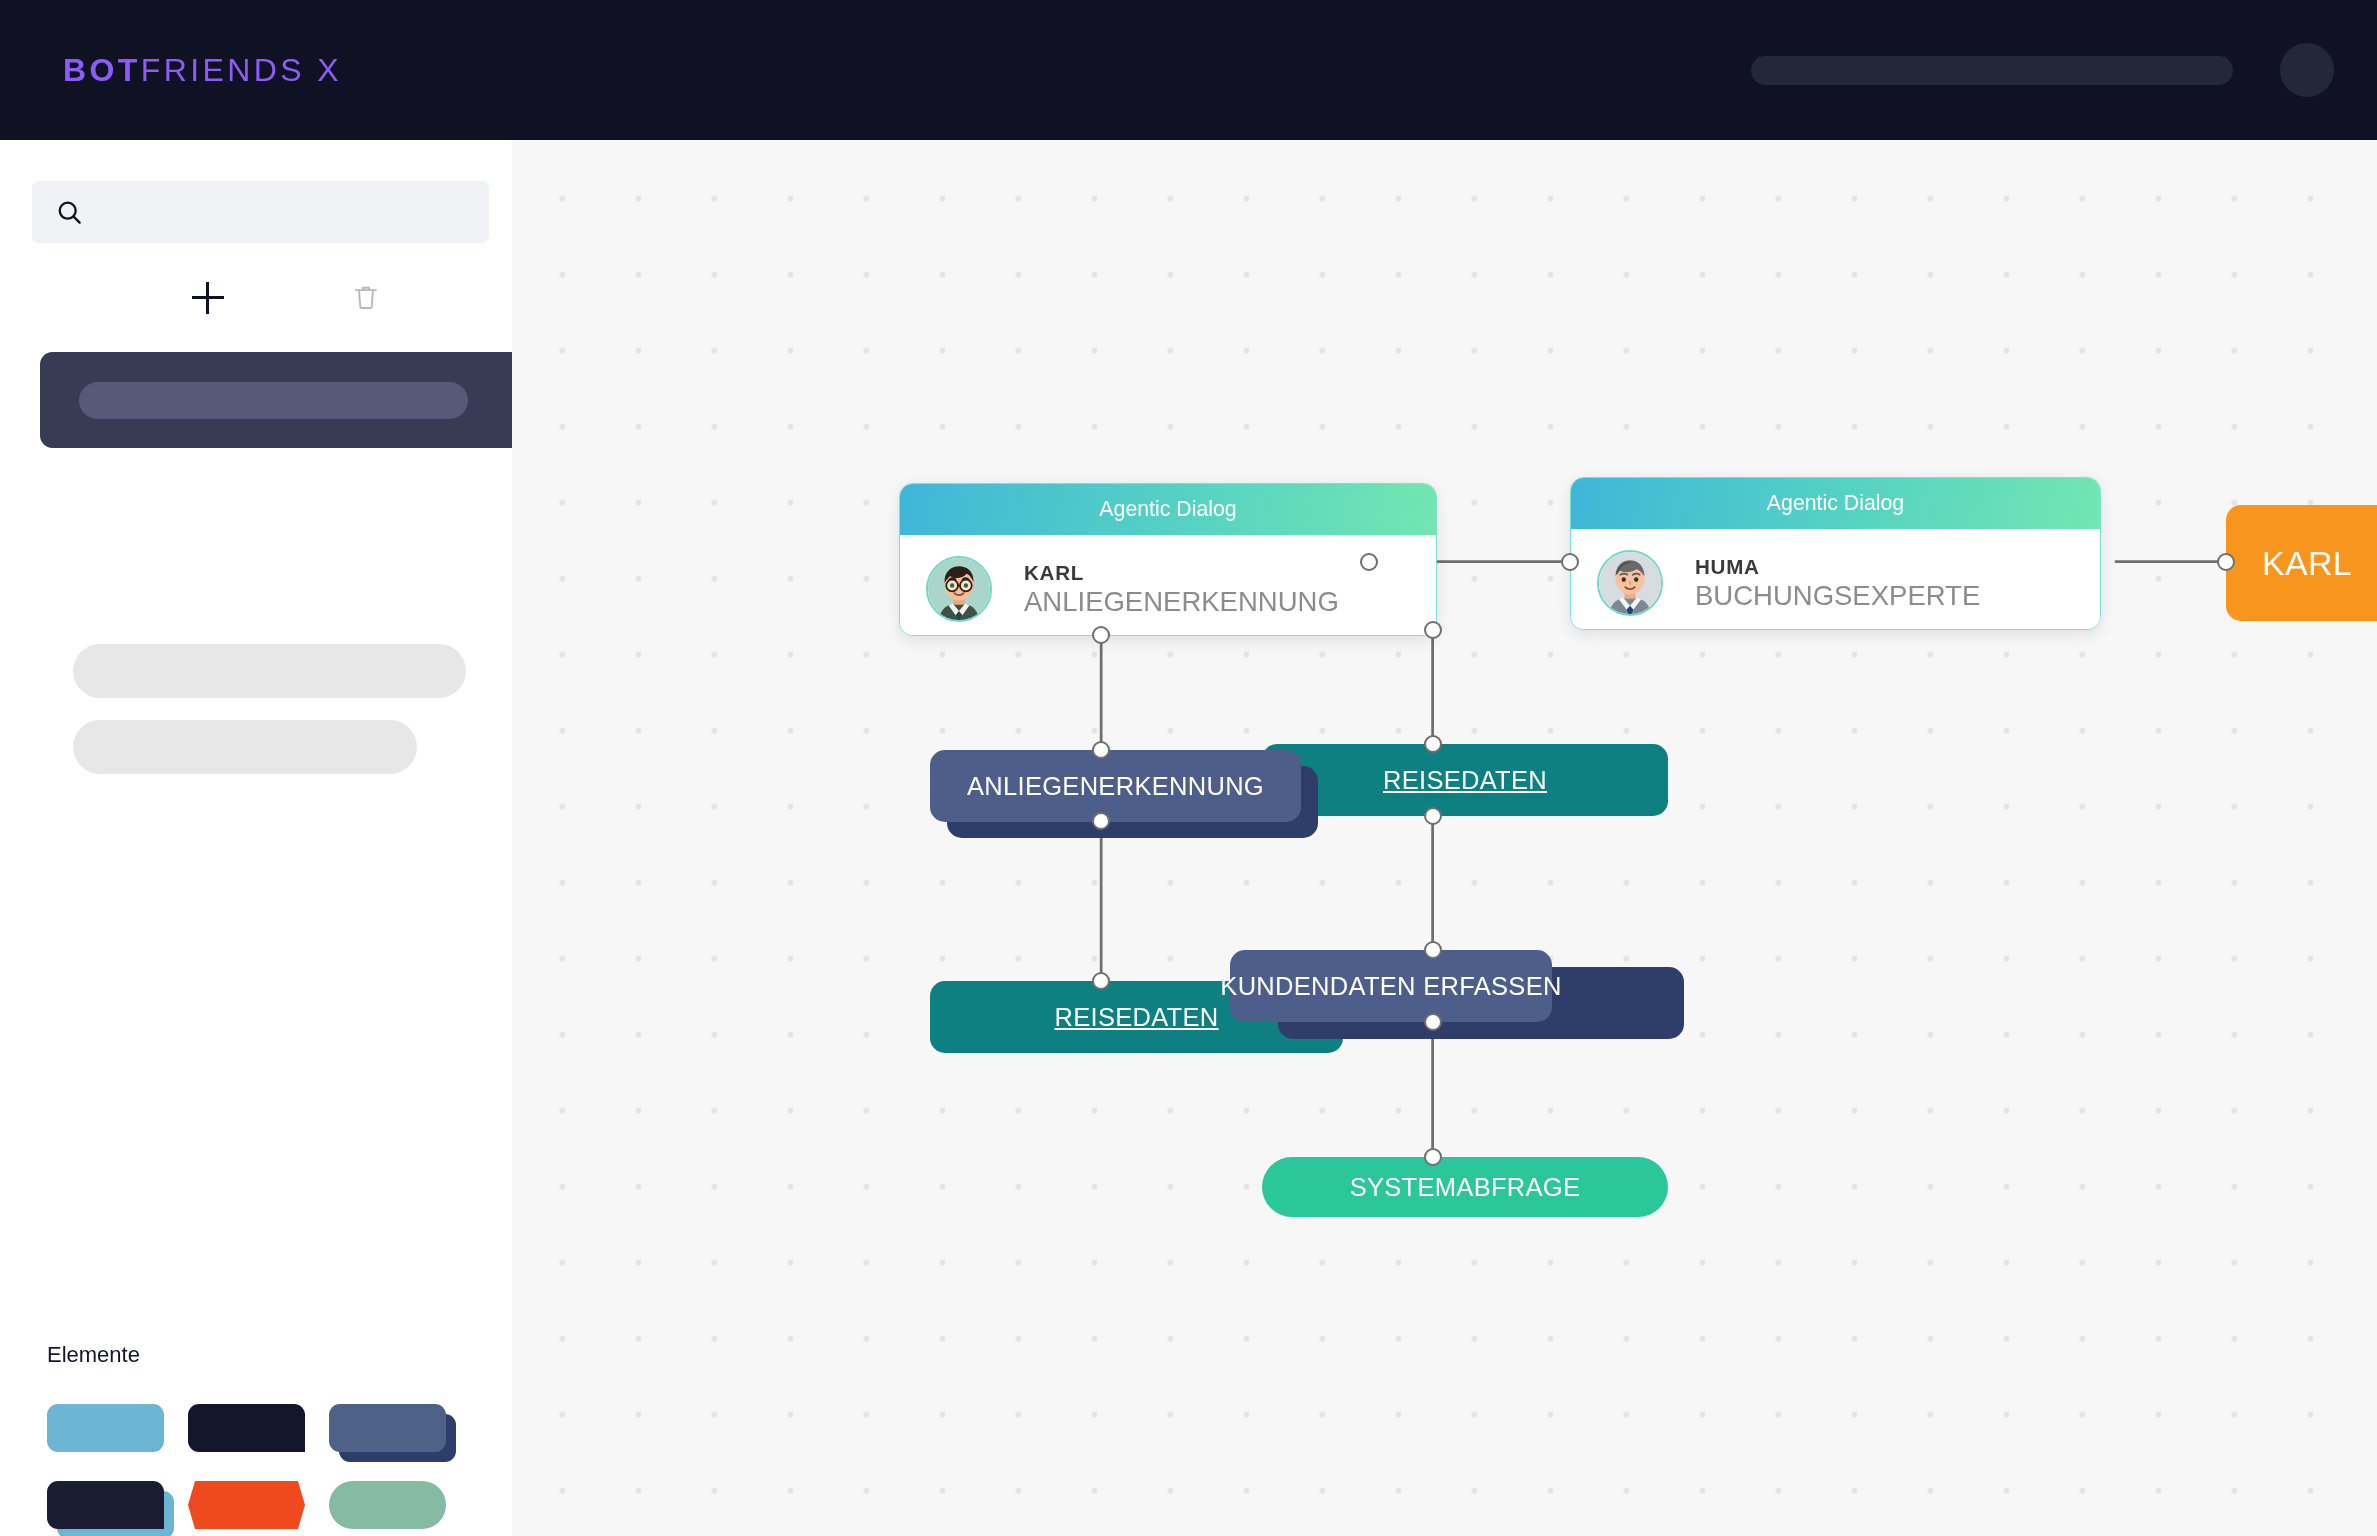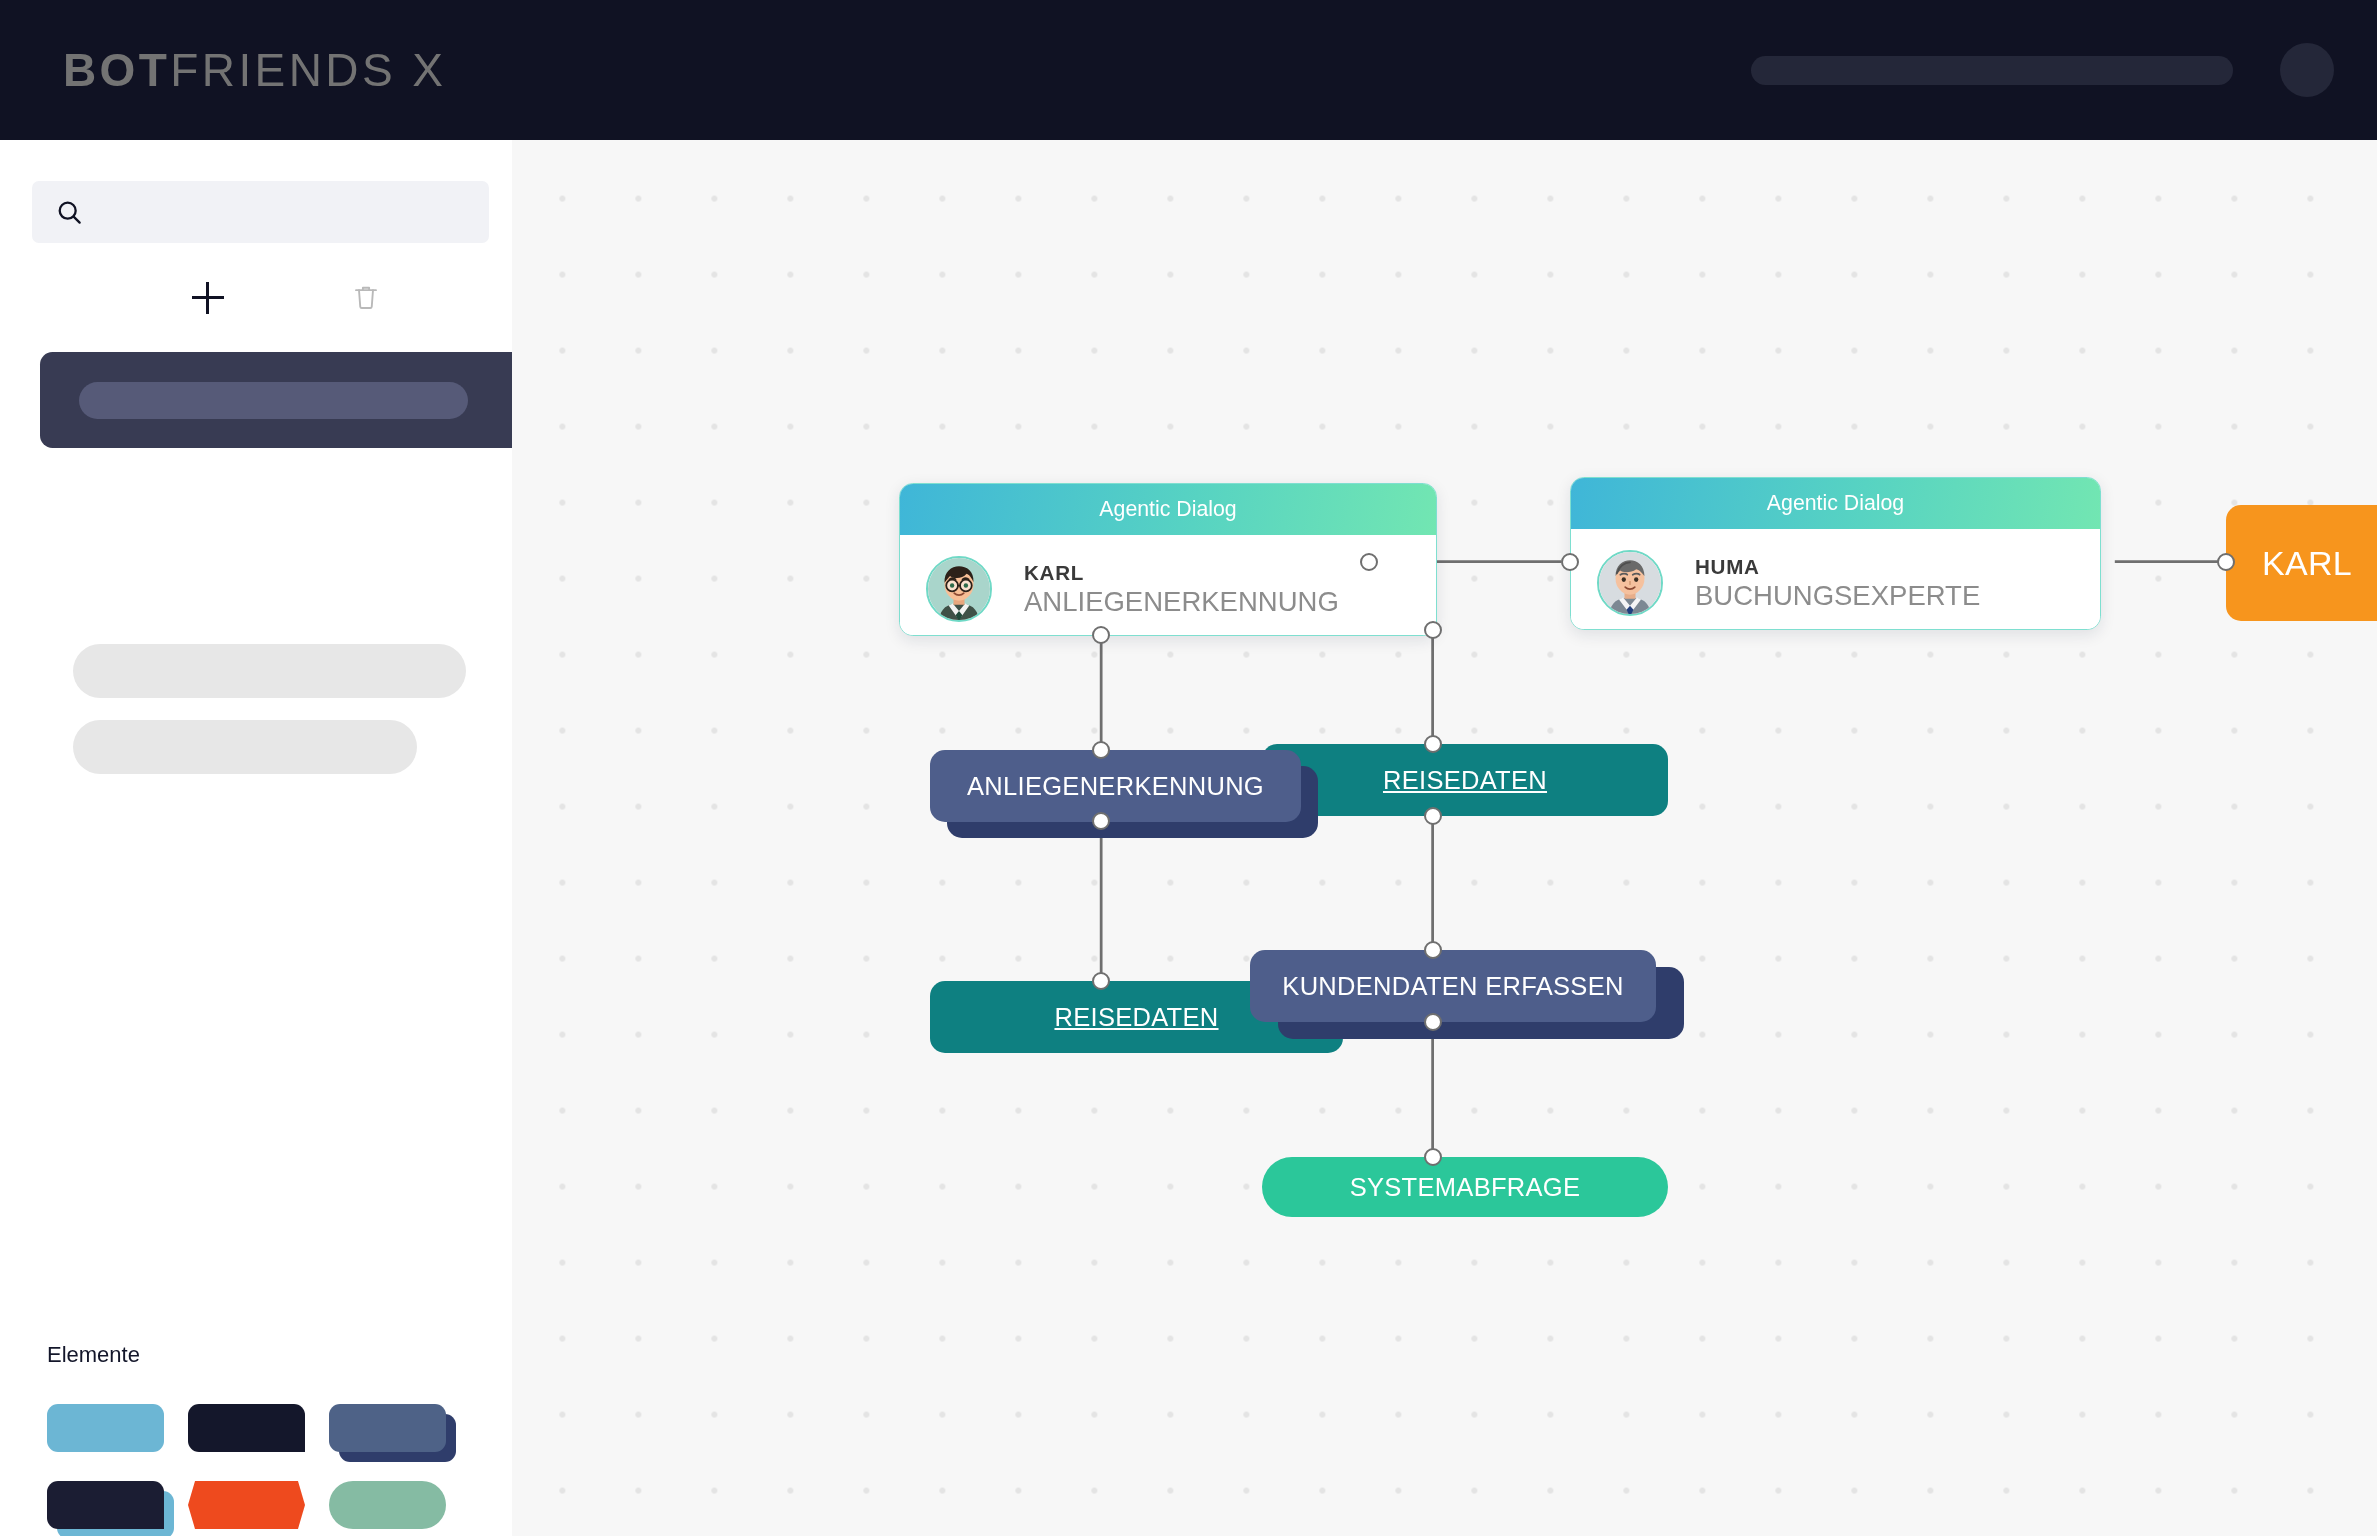--- a/index.html
+++ b/index.html
@@ -26,23 +26,23 @@
     width: 2377px;
     height: 140px;
     background: #101223;
     display: flex;
     align-items: center;
     justify-content: space-between;
     padding: 0 43px 0 63px;
   }
 
   .logo {
-    font-size: 46px;
+    font-size: 32px;
     letter-spacing: 3.4px;
-    color: #737373;
+    color: #8b5cf6;
     white-space: nowrap;
     user-select: none;
   }
   .logo .bold { font-weight: 700; }
   .logo .light { font-weight: 300; }
 
   .topbar-right {
     display: flex;
     align-items: center;
     gap: 47px;
@@ -495,21 +495,21 @@
     </div>
     <div class="handle" style="left:580px; top:832px;"></div>
 
     <div class="node node-teal" style="left:750px; top:604px; width:406px; height:72px;">
       <span>REISEDATEN</span>
     </div>
     <div class="handle" style="left:912px; top:595px;"></div>
     <div class="handle" style="left:912px; top:667px;"></div>
 
     <div class="node-slate-shadow" style="left:766px; top:827px; width:406px; height:72px;"></div>
-    <div class="node node-slate" style="left:738px; top:810px; width:406px; height:72px;">
+    <div class="node node-slate" style="left:718px; top:810px; width:322px; height:72px;">
       <span>KUNDENDATEN ERFASSEN</span>
     </div>
     <div class="handle" style="left:912px; top:801px;"></div>
     <div class="handle" style="left:912px; top:873px;"></div>
 
     <div class="node node-green" style="left:750px; top:1017px; width:406px; height:60px;">
       <span>SYSTEMABFRAGE</span>
     </div>
     <div class="handle" style="left:912px; top:1008px;"></div>
 

